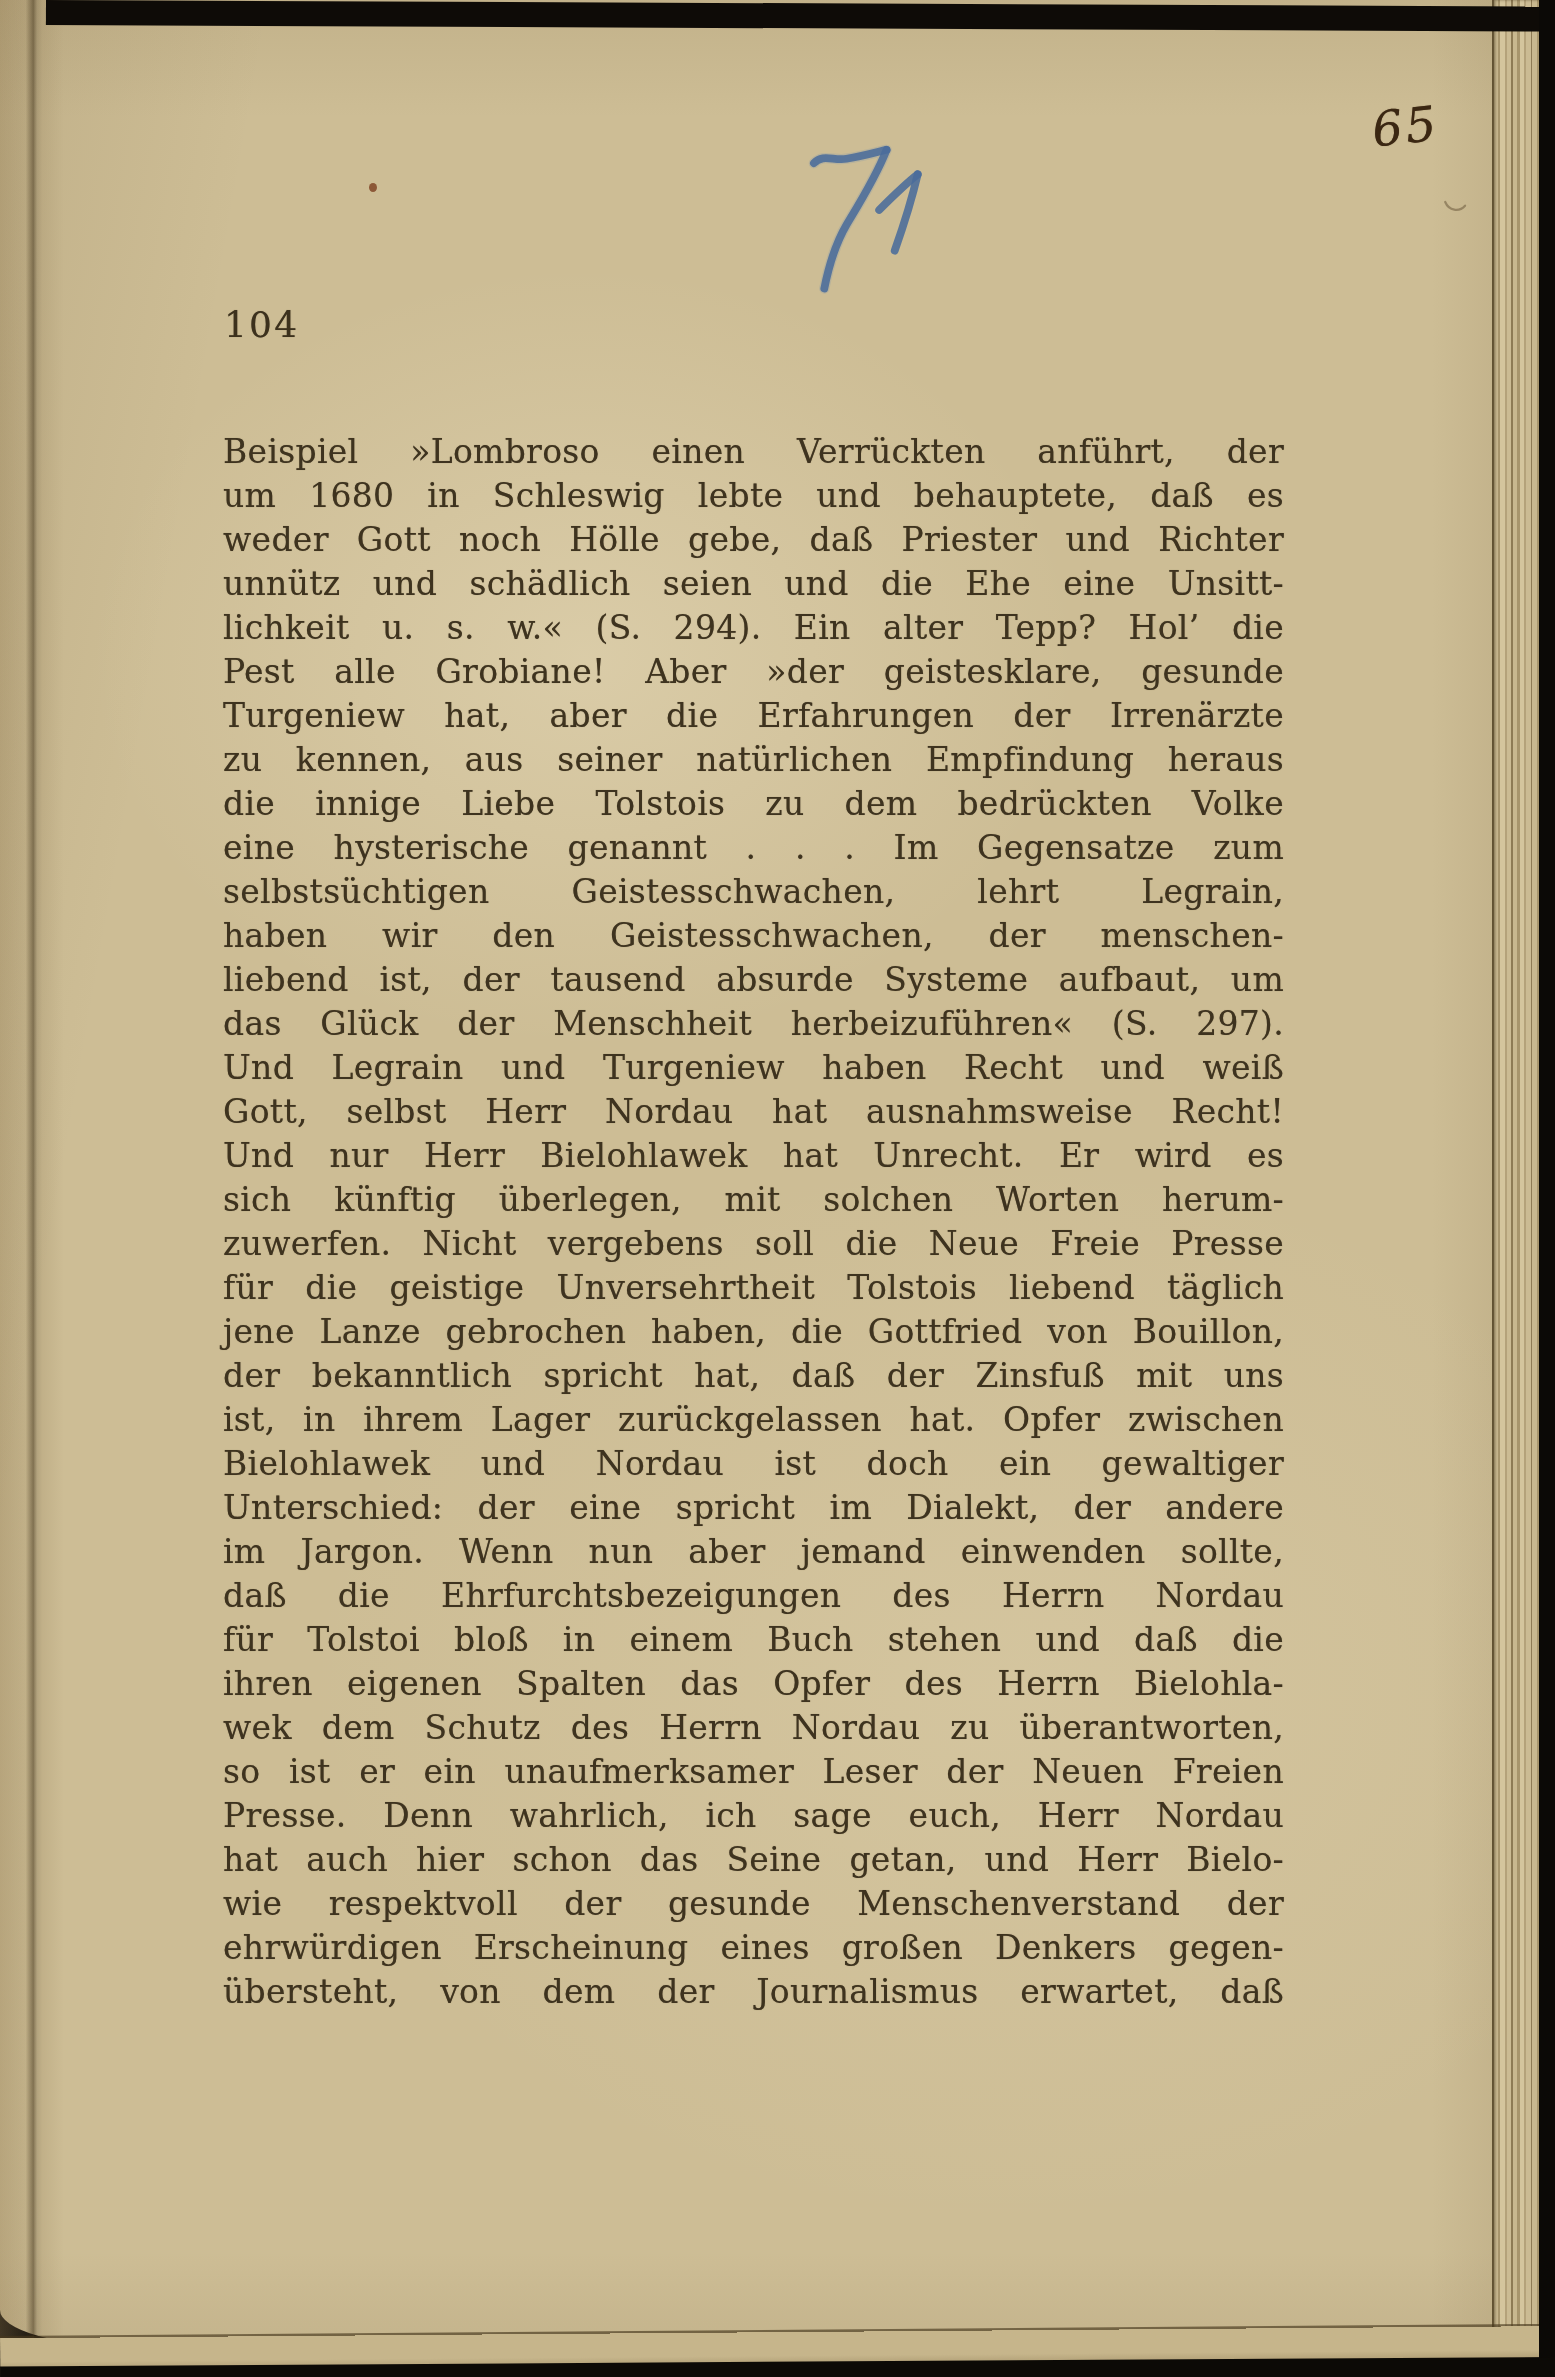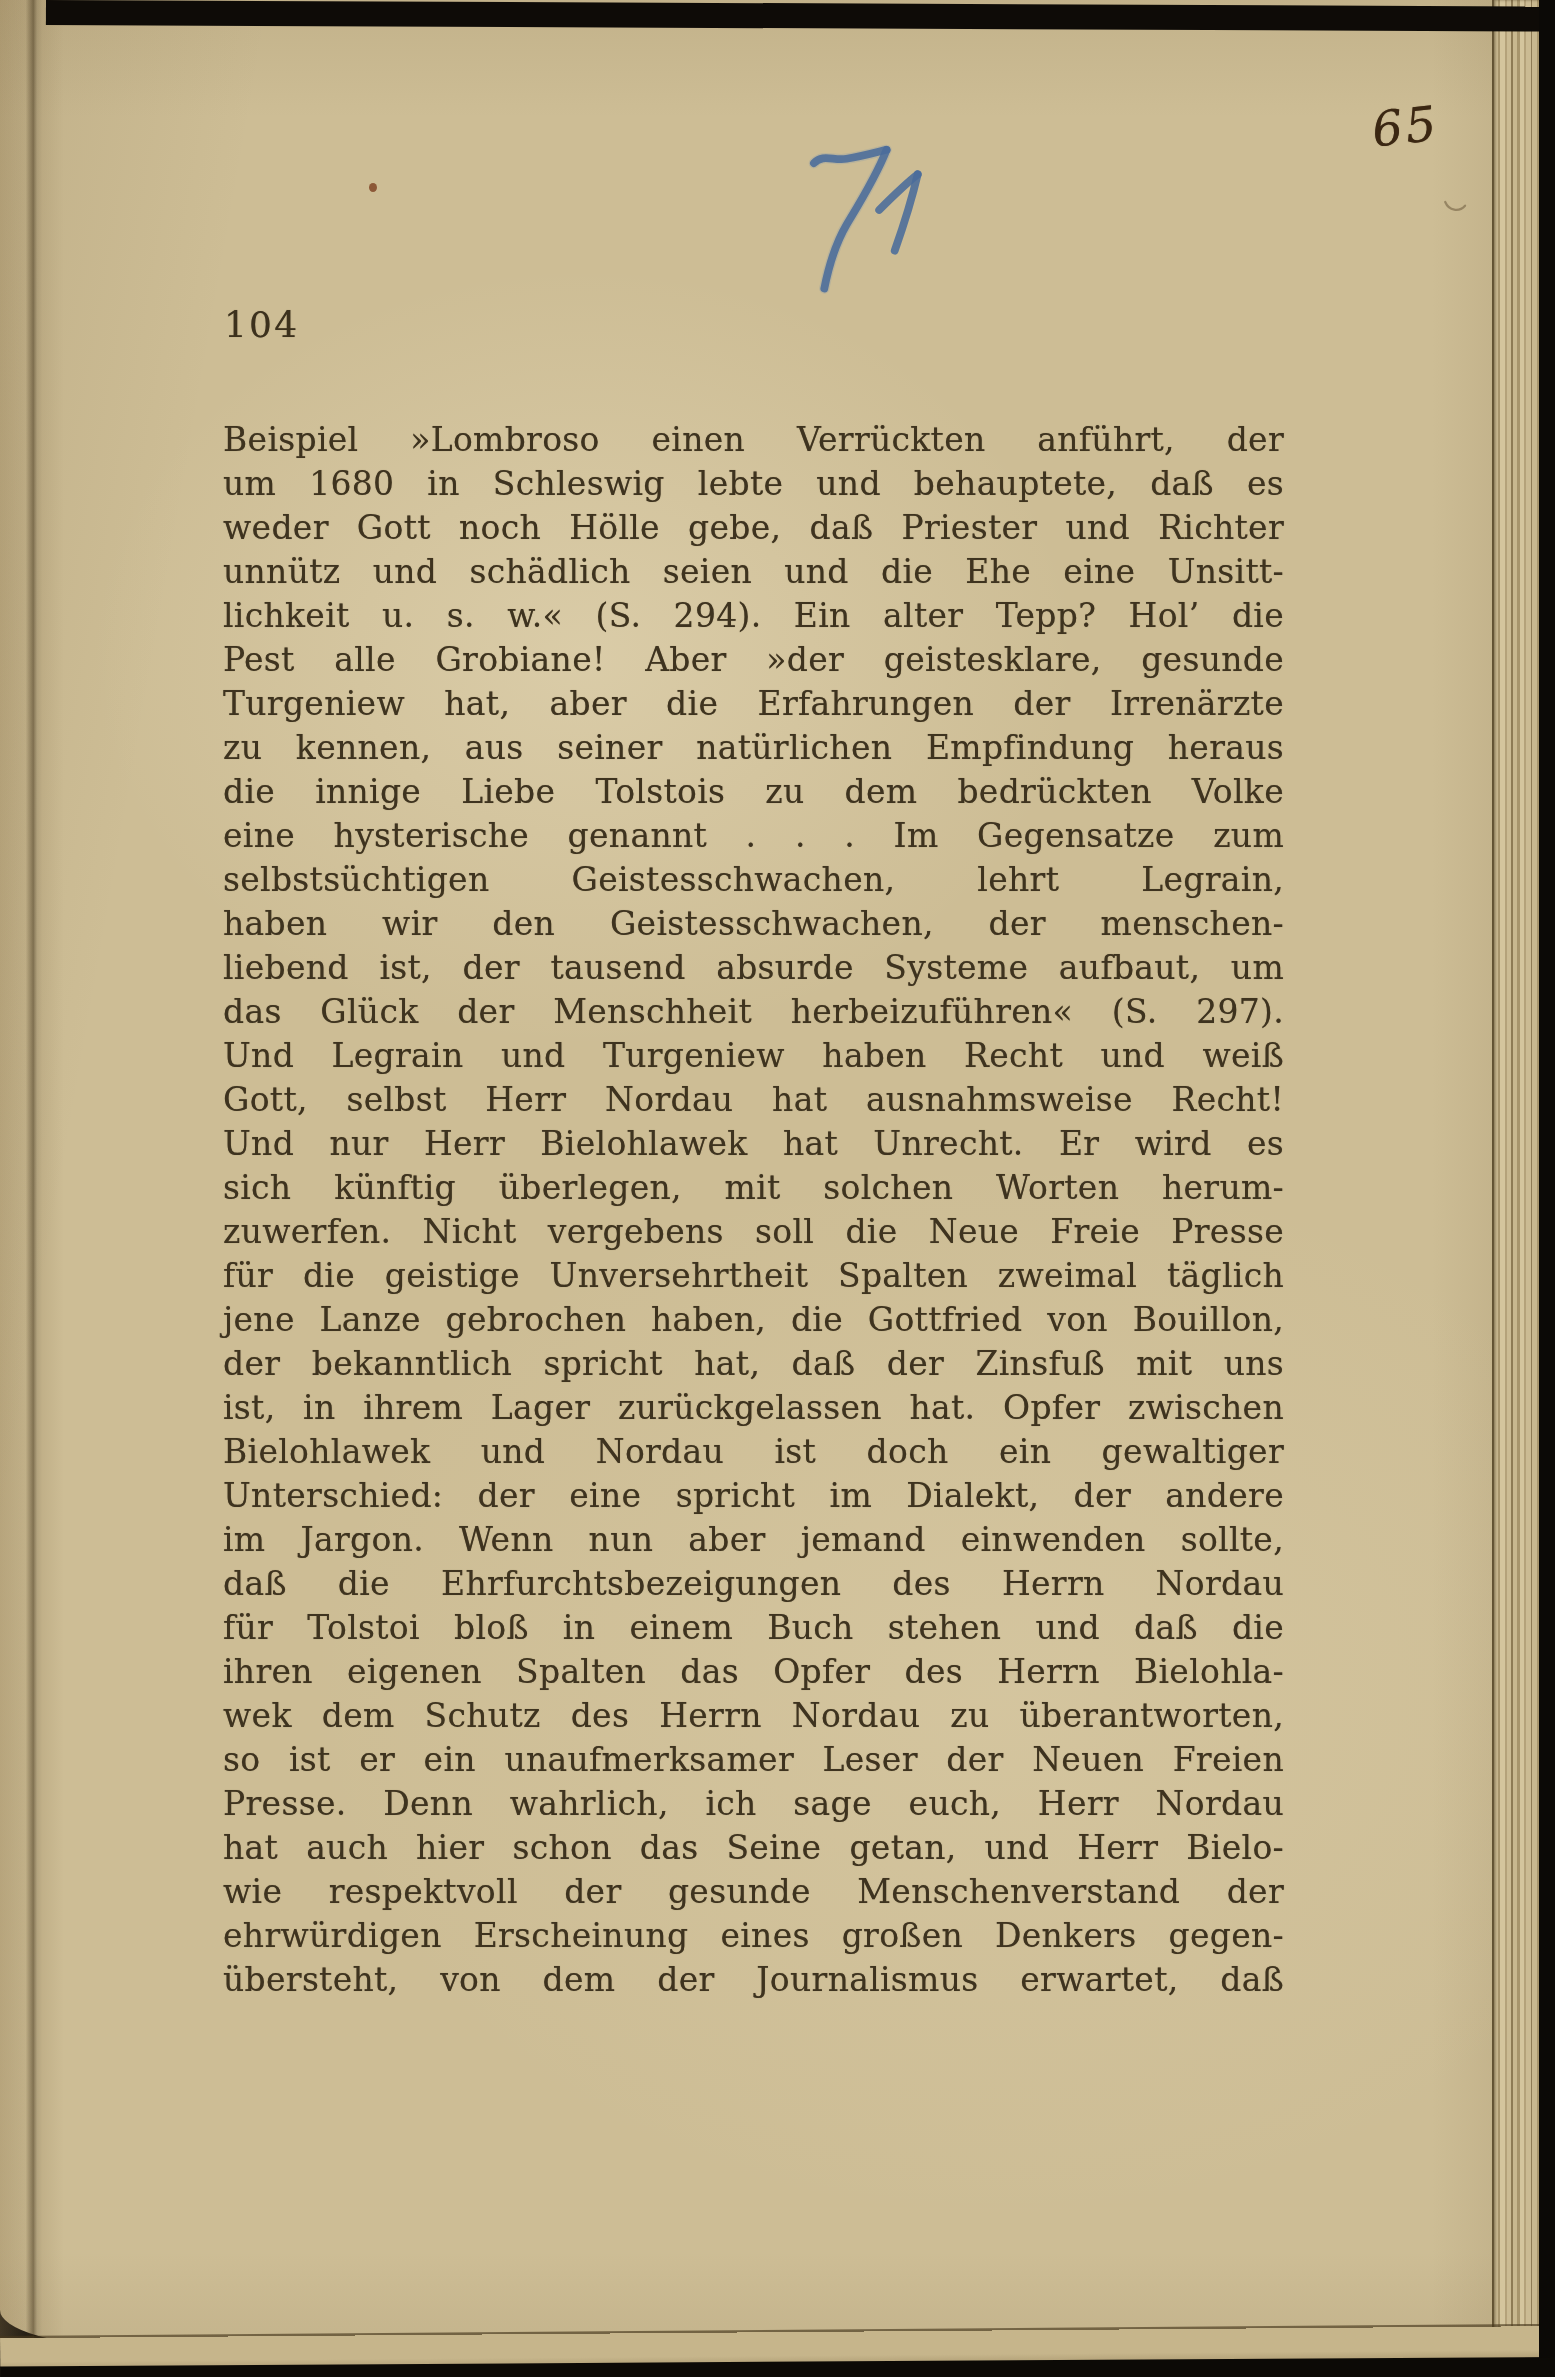--- a/index.html
+++ b/index.html
@@ -61,21 +61,21 @@
   .edge-right{position:absolute;left:1539px;right:0;top:0;height:2377px;background:#0b0906;}
   .edge-bottom{position:absolute;left:0;right:0;top:2357px;height:45px;background:#0c0a06;transform:rotate(-0.35deg);transform-origin:100% 0;}
 
   
   .page-number{
     position:absolute;left:224px;top:304px;
     font-size:36px;color:#3c311d;letter-spacing:2.2px;
     text-shadow:0 0 0.7px rgba(60,48,28,0.6);
   }
   .text-block{
-    position:absolute;left:223px;top:418px;width:1061px;
+    position:absolute;left:223px;top:430px;width:1061px;
     color:#3e331f;
     font-size:33px;line-height:44px;
     text-shadow:0 0 0.7px rgba(62,50,30,0.55);
     letter-spacing:0.3px;
   }
   .line{
     text-align:justify;
     text-align-last:justify;
     white-space:normal;
     height:44px;overflow:visible;
@@ -128,21 +128,21 @@
       <div class="line">eine hysterische genannt . . . Im Gegensatze zum</div>
       <div class="line">selbstsüchtigen Geistesschwachen, lehrt Legrain,</div>
       <div class="line">haben wir den Geistesschwachen, der menschen-</div>
       <div class="line">liebend ist, der tausend absurde Systeme aufbaut, um</div>
       <div class="line">das Glück der Menschheit herbeizuführen« (S. 297).</div>
       <div class="line">Und Legrain und Turgeniew haben Recht und weiß</div>
       <div class="line">Gott, selbst Herr Nordau hat ausnahmsweise Recht!</div>
       <div class="line">Und nur Herr Bielohlawek hat Unrecht. Er wird es</div>
       <div class="line">sich künftig überlegen, mit solchen Worten herum-</div>
       <div class="line">zuwerfen. Nicht vergebens soll die Neue Freie Presse</div>
-      <div class="line">für die geistige Unversehrtheit Spalten zweimal täglich</div>
+      <div class="line">für die geistige Unversehrtheit Tolstois liebend täglich</div>
       <div class="line">jene Lanze gebrochen haben, die Gottfried von Bouillon,</div>
       <div class="line">der bekanntlich spricht hat, daß der Zinsfuß mit uns</div>
       <div class="line">ist, in ihrem Lager zurückgelassen hat. Opfer zwischen</div>
       <div class="line">Bielohlawek und Nordau ist doch ein gewaltiger</div>
       <div class="line">Unterschied: der eine spricht im Dialekt, der andere</div>
       <div class="line">im Jargon. Wenn nun aber jemand einwenden sollte,</div>
       <div class="line">daß die Ehrfurchtsbezeigungen des Herrn Nordau</div>
       <div class="line">für Tolstoi bloß in einem Buch stehen und daß die</div>
       <div class="line">ihren eigenen Spalten das Opfer des Herrn Bielohla-</div>
       <div class="line">wek dem Schutz des Herrn Nordau zu überantworten,</div>

